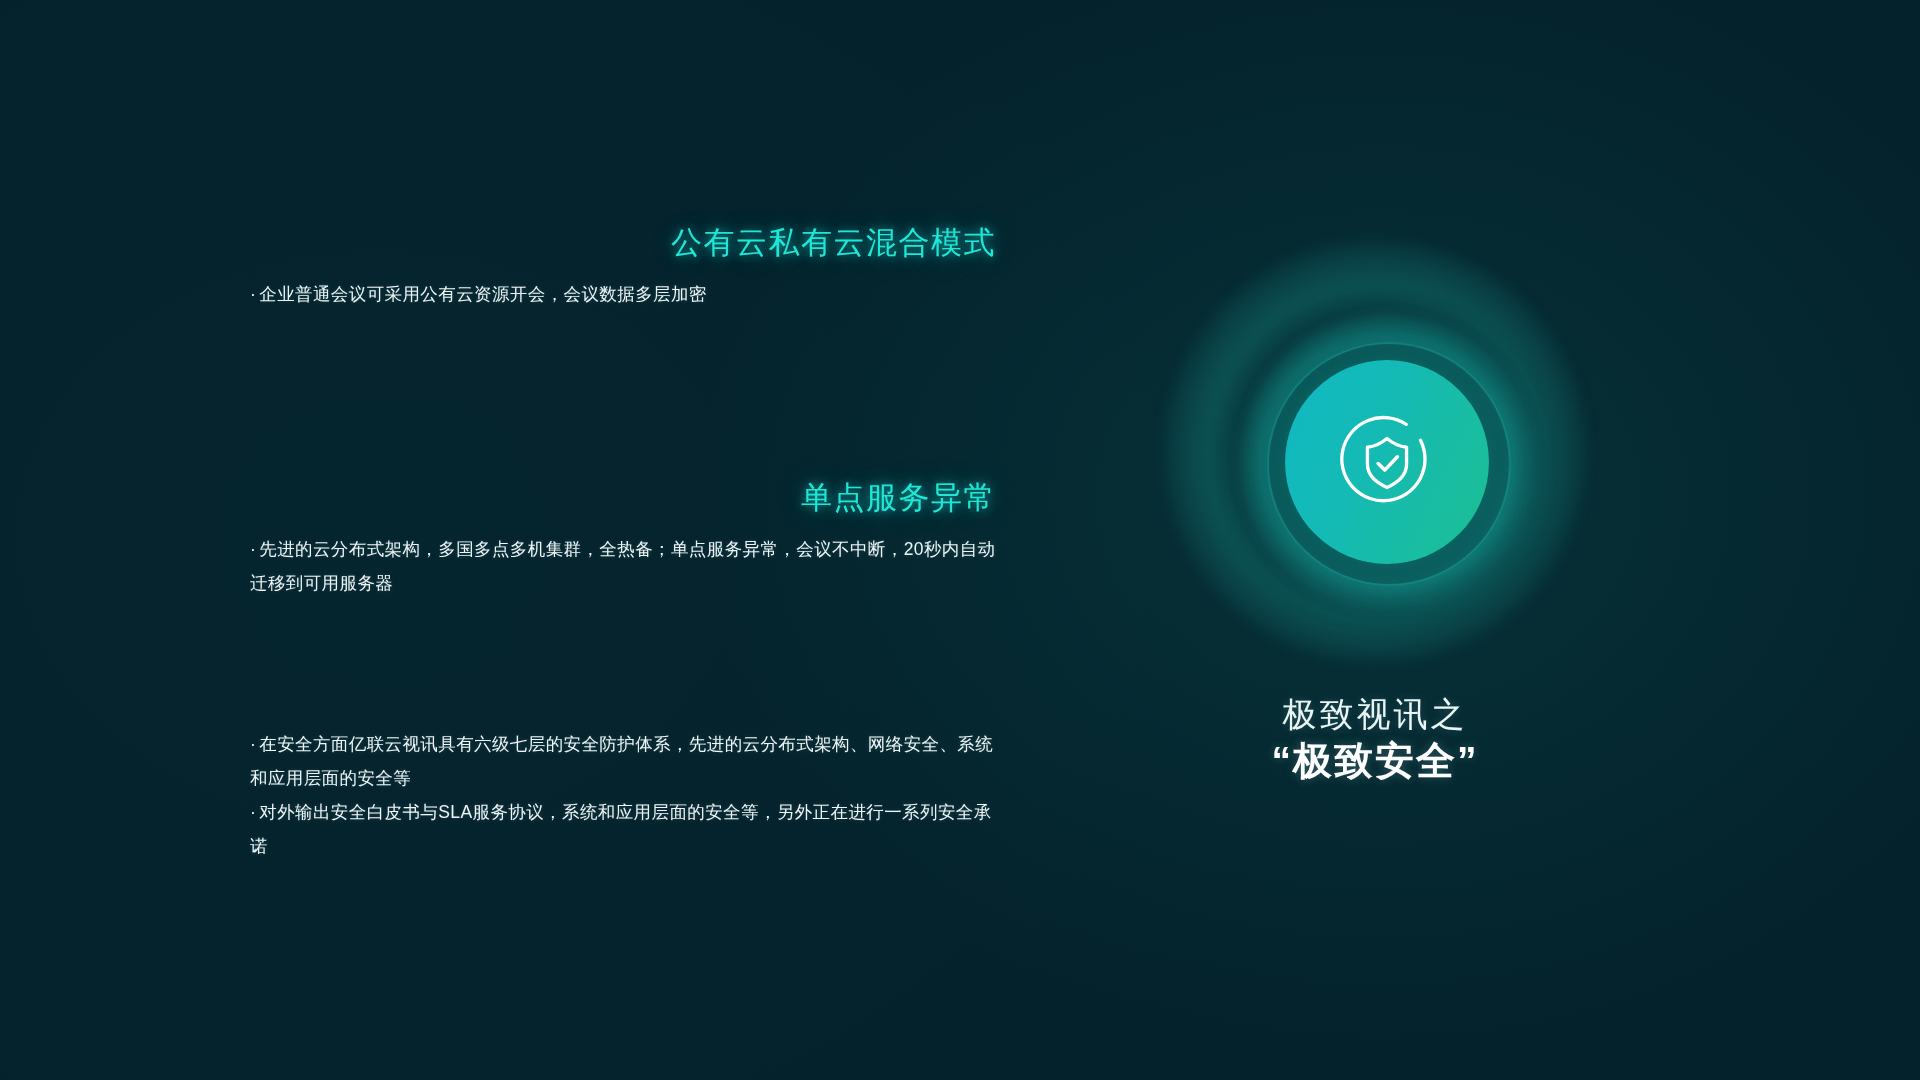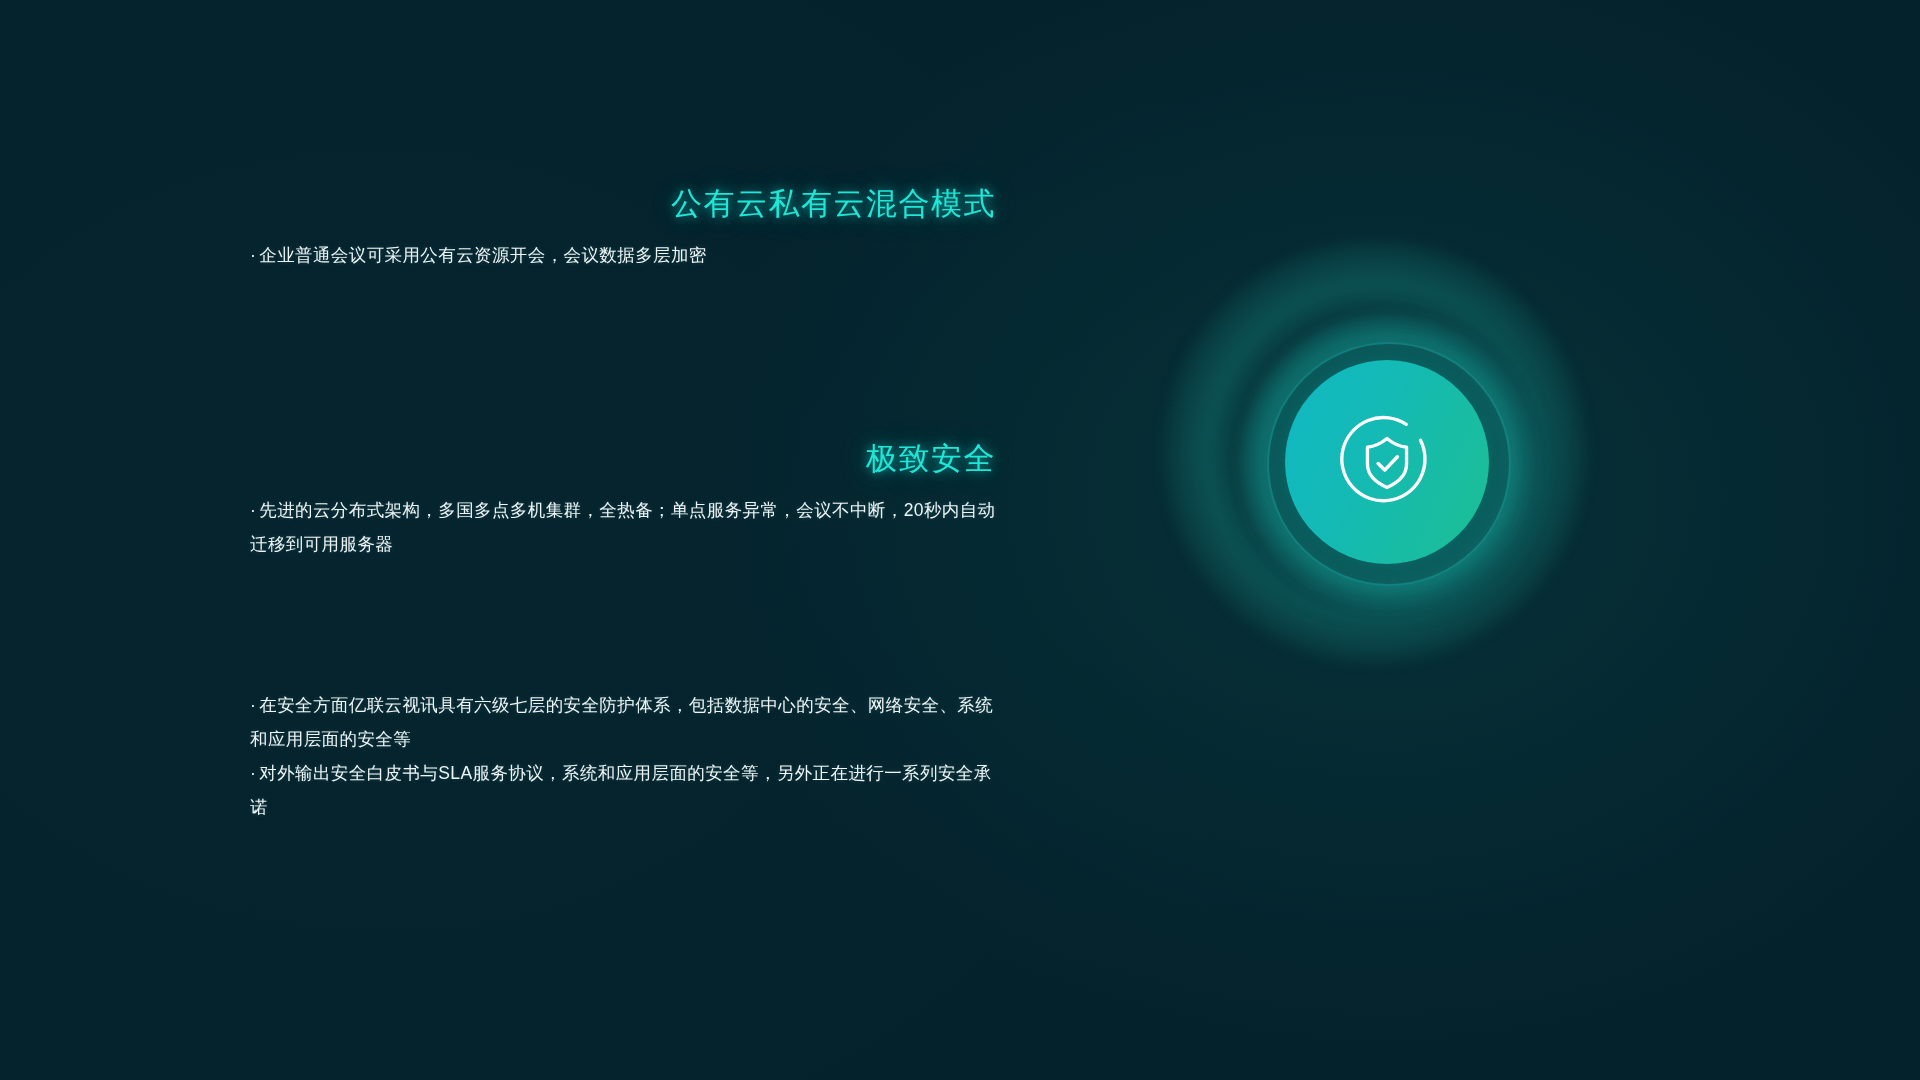--- a/index.html
+++ b/index.html
@@ -31,20 +31,21 @@
     left: 250px;
     top: 0;
     width: 746px;
     height: 1080px;
   }
 
   .feature {
     position: absolute;
     width: 746px;
     text-align: right;
+    margin-top: 39px;
   }
 
   .feature-1 { top: 185px; }
   .feature-2 { top: 440px; }
   .feature-3 { top: 688px; }
 
   .feature-title {
     color: #1ee7d8;
     font-size: 31px;
     font-weight: 400;
@@ -211,29 +212,29 @@
   <div class="text-col">
 
     <section class="feature feature-1">
       <h2 class="feature-title">公有云私有云混合模式</h2>
       <ul class="bullet-list">
         <li class="bullet-item"><span class="dot">·</span><span>企业普通会议可采用公有云资源开会，会议数据多层加密</span></li>
       </ul>
     </section>
 
     <section class="feature feature-2">
-      <h2 class="feature-title">极致安全</h2>
+      <h2 class="feature-title">单点服务异常</h2>
       <ul class="bullet-list">
         <li class="bullet-item"><span class="dot">·</span><span>先进的云分布式架构，多国多点多机集群，全热备；单点服务异常，会议不中断，20秒内自动迁移到可用服务器</span></li>
       </ul>
     </section>
 
     <section class="feature feature-3">
       <ul class="bullet-list">
-        <li class="bullet-item"><span class="dot">·</span><span>在安全方面亿联云视讯具有六级七层的安全防护体系，包括数据中心的安全、网络安全、系统和应用层面的安全等</span></li>
+        <li class="bullet-item"><span class="dot">·</span><span>在安全方面亿联云视讯具有六级七层的安全防护体系，先进的云分布式架构、网络安全、系统和应用层面的安全等</span></li>
         <li class="bullet-item"><span class="dot">·</span><span>对外输出安全白皮书与SLA服务协议，系统和应用层面的安全等，另外正在进行一系列安全承诺</span></li>
       </ul>
     </section>
 
   </div>
 
   <div class="badge-wrap">
 
     <div class="orb">
       <div class="halo-outer"></div>
@@ -248,16 +249,20 @@
           <path d="M 50 27.5 C 56.5 33.0 63.5 35.3 68.8 35.8 L 68.8 52.0
                    C 68.8 62.6 60.8 69.8 50 74.5
                    C 39.2 69.8 31.2 62.6 31.2 52.0 L 31.2 35.8
                    C 36.5 35.3 43.5 33.0 50 27.5 Z" stroke="#ffffff" stroke-width="3.2" stroke-linejoin="round" fill="none"></path>
 
           <path d="M 41.5 51.5 L 47.8 57.8 L 60.0 45.0" stroke="#ffffff" stroke-width="3.4" stroke-linecap="round" stroke-linejoin="round" fill="none"></path>
         </svg>
       </div>
     </div>
 
+    <div class="caption">
+      <p class="caption-line1">极致视讯之</p>
+      <p class="caption-line2">“极致安全”</p>
+    </div>
 
   </div>
 
 </div>
 
 </body></html>

